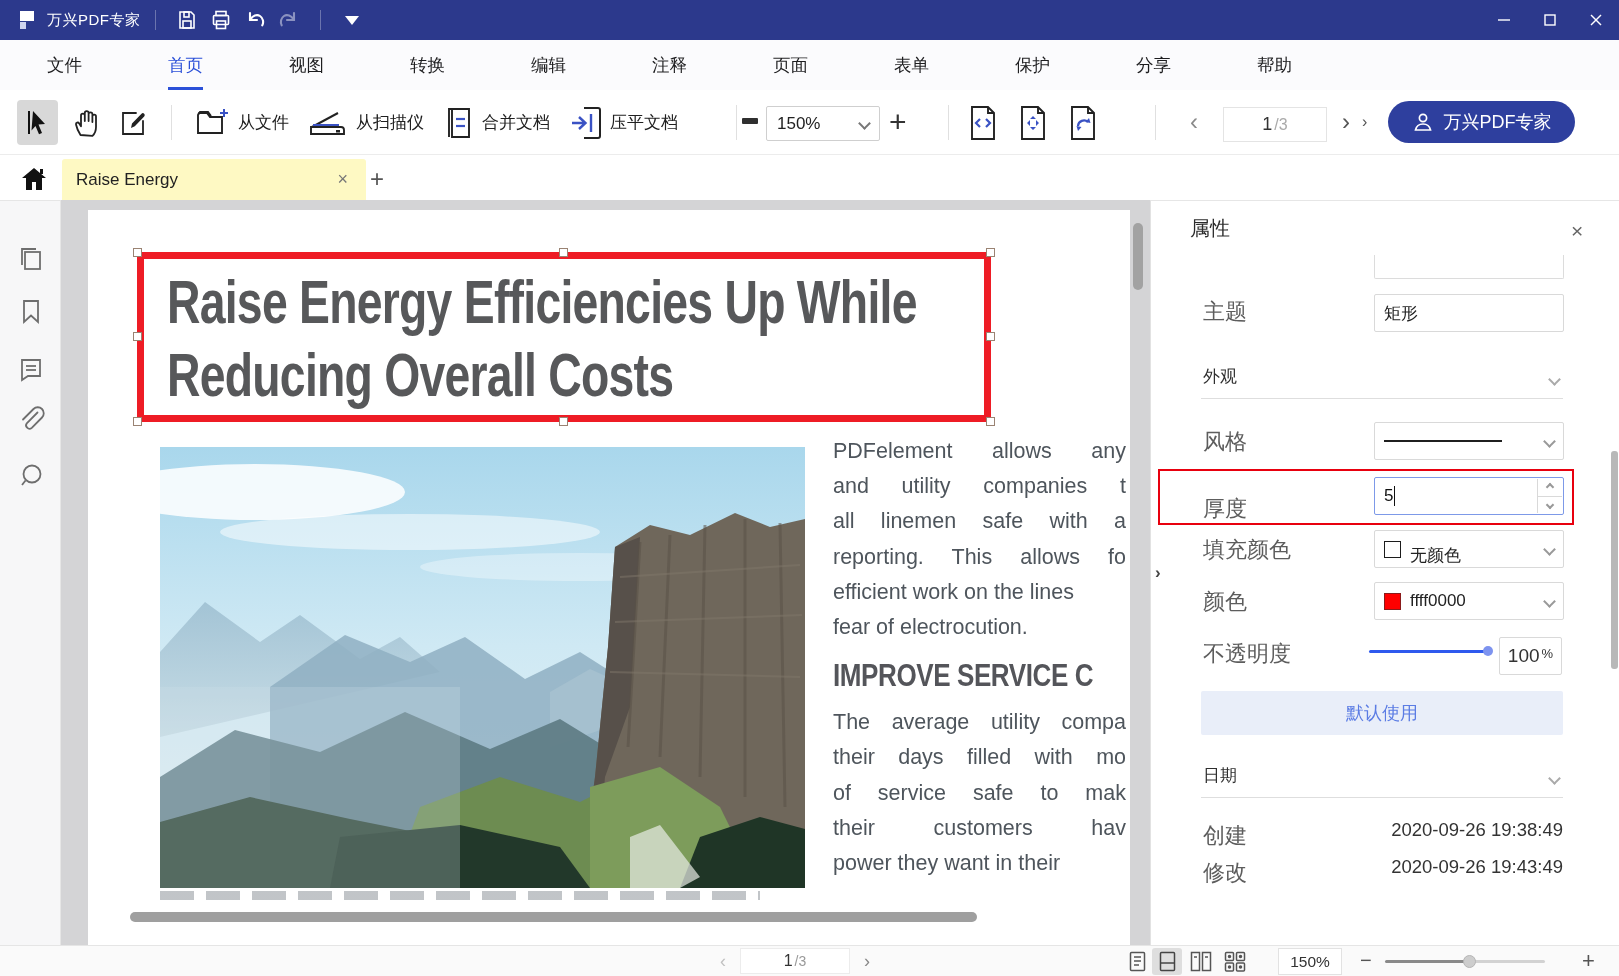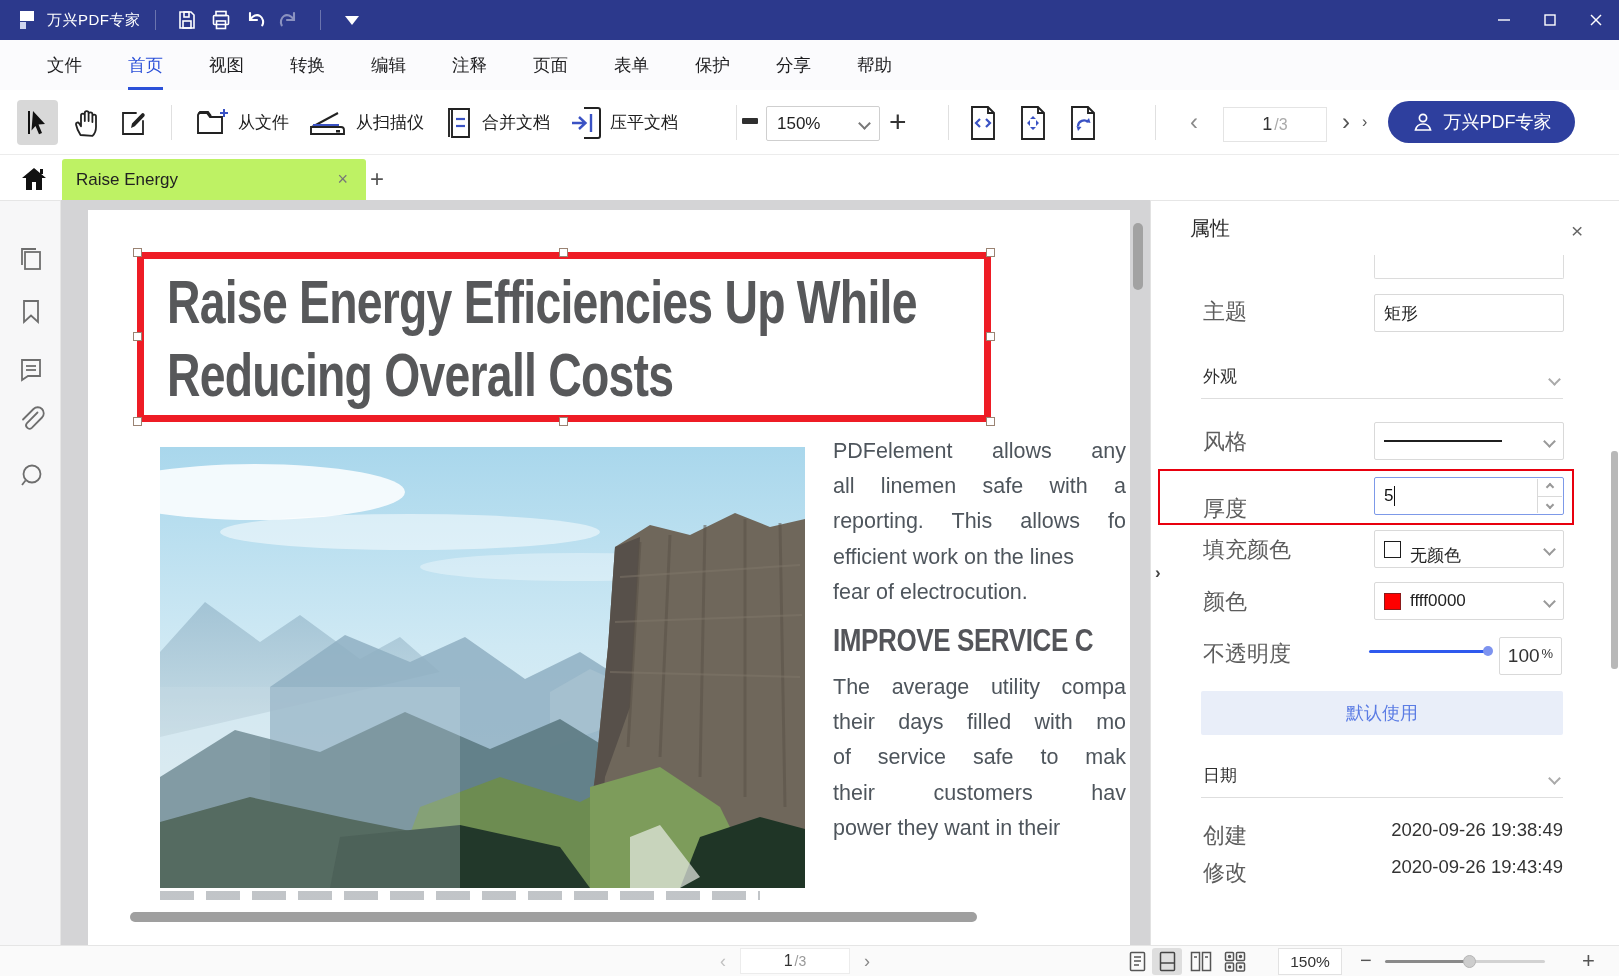--- a/index.html
+++ b/index.html
@@ -12,21 +12,21 @@
   .titlebar { position:absolute; left:0; top:0; width:1619px; height:40px; background:#2c398c; display:flex; align-items:center; }
   .tb-logo { width:20px; height:20px; margin-left:18px; position:relative; }
   .tb-logo .f1 { position:absolute; left:2px; top:1px; width:14px; height:10px; background:#fff; }
   .tb-logo .f2 { position:absolute; left:2px; top:12px; width:6px; height:7px; background:#cfd4ee; }
   .tb-appname { color:#fff; font-size:15px; margin-left:9px; letter-spacing:.5px; }
   .tb-sep { width:1px; height:20px; background:rgba(255,255,255,.3); margin:0 14px; }
   .tb-btn { width:30px; height:30px; display:flex; align-items:center; justify-content:center; margin:0 2px; cursor:pointer; }
   .winctl { width:46px; height:40px; display:flex; align-items:center; justify-content:center; color:#fff; }
 
   
-  .menubar { position:absolute; left:0; top:40px; width:1619px; height:50px; background:#fbfbfd; display:flex; align-items:stretch; padding-left:24px; }
+  .menubar { position:absolute; left:0; top:40px; width:1619px; height:50px; background:#fbfbfd; display:flex; align-items:stretch; padding-left:24px;gap:40px; }
   .menu-item { font-size:17.5px; color:#1d1d1f; display:flex; align-items:center; margin:0 23px; cursor:pointer; border-bottom:3px solid transparent; padding-top:3px; }
   .menu-item.active { color:#2b50d8; border-bottom-color:#2b50d8; }
   .chv { display:inline-block; width:9px; height:9px; border-right:2px solid #777; border-bottom:2px solid #777; }
   .chv.up { transform:rotate(-135deg); }
   .chv.down { transform:rotate(45deg); }
 
   
   .toolbar { position:absolute; left:0; top:90px; width:1619px; height:65px; background:#fff; border-bottom:1px solid #ececec; }
   .toolbtn { position:absolute; top:10px; width:41px; height:45px; border-radius:4px; display:flex; align-items:center; justify-content:center; cursor:pointer; }
   .toolbtn.active { background:#d8d8d8; }
@@ -34,21 +34,21 @@
   .tgroup { position:absolute; top:0; height:65px; display:flex; align-items:center; cursor:pointer; }
   .tgroup .lbl { font-size:17px; color:#202020; margin-left:8px; white-space:nowrap; }
   .zoombox { position:absolute; left:766px; top:16px; width:114px; height:35px; border:1px solid #cfcfcf; border-radius:2px; background:#fff; display:flex; align-items:center; padding:0 10px; cursor:pointer; }
   .zoombox .zv { font-size:17px; color:#222; flex:1; }
   .pagebox { position:absolute; left:1223px; top:17px; width:104px; height:35px; background:#fff; border:1px solid #e4e4e4; display:flex; align-items:center; justify-content:center; cursor:text; }
   .acctbtn { position:absolute; left:1388px; top:11px; width:187px; height:42px; background:#2e3f9e; border-radius:21px; color:#fff; display:flex; align-items:center; justify-content:center; gap:10px; font-size:18px; cursor:pointer; }
 
   
   .tabbar { position:absolute; left:0; top:155px; width:1619px; height:45px; background:#fff; }
   .hometab { position:absolute; left:14px; top:6px; width:40px; height:36px; display:flex; align-items:center; justify-content:center; cursor:pointer; }
-  .doctab { position:absolute; left:62px; top:4px; width:304px; height:41px; background:#bef264; border-radius:3px 3px 0 0; display:flex; align-items:center; padding:0 14px; cursor:pointer; }
+  .doctab { position:absolute; left:62px; top:4px; width:304px; height:41px; background:#fef9c3; border-radius:3px 3px 0 0; display:flex; align-items:center; padding:0 14px; cursor:pointer; }
   .doctab .tname { font-size:17px; color:#222; flex:1; }
   .doctab .tclose { font-size:18px; color:#777; cursor:pointer; padding:0 4px; }
   .addtab { position:absolute; left:370px; top:10px; font-size:24px; color:#555; cursor:pointer; }
 
   
   .sidebar { position:absolute; left:0; top:200px; width:61px; height:745px; background:#f7f7f8; border-right:1px solid #e6e6e6; border-top:1px solid #e6e6e6; }
   .sb-icon { position:absolute; left:17px; width:28px; height:28px; cursor:pointer; }
   .panel-handle { font-size:17px; color:#444; font-weight:bold; cursor:pointer; line-height:1; }
 
   .docarea { position:absolute; left:61px; top:200px; width:1089px; height:745px; background:#d4d4d6; overflow:hidden; }
@@ -384,20 +384,21 @@
         <polygon points="430,340 500,320 560,360 600,441 430,441" fill="#7d9c5b"></polygon>
         <polygon points="0,375 90,350 190,372 290,392 350,441 0,441" fill="#2d4434"></polygon>
         <polygon points="180,390 300,378 400,400 430,441 170,441" fill="#22382a"></polygon>
         <polygon points="540,390 600,370 645,382 645,441 520,441" fill="#1f3526"></polygon>
         <polygon points="470,390 500,378 540,430 520,441 470,441" fill="#e8ece5" opacity=".7"></polygon>
         <rect x="0" y="240" width="300" height="201" fill="#cfe0e8" opacity=".25"></rect>
       </svg>
 
       <div class="col">
         <div class="cline j">PDFelement allows any</div>
+        <div class="cline j">and utility companies t</div>
         <div class="cline j">all linemen safe with a</div>
         <div class="cline j">reporting. This allows fo</div>
         <div class="cline">efficient work on the lines</div>
         <div class="cline">fear of electrocution.</div>
         <div class="colhead">IMPROVE SERVICE C</div>
         <div class="cline j">The average utility compa</div>
         <div class="cline j">their days filled with mo</div>
         <div class="cline j">of service safe to mak</div>
         <div class="cline j">their customers hav</div>
         <div class="cline">power they want in their</div>

